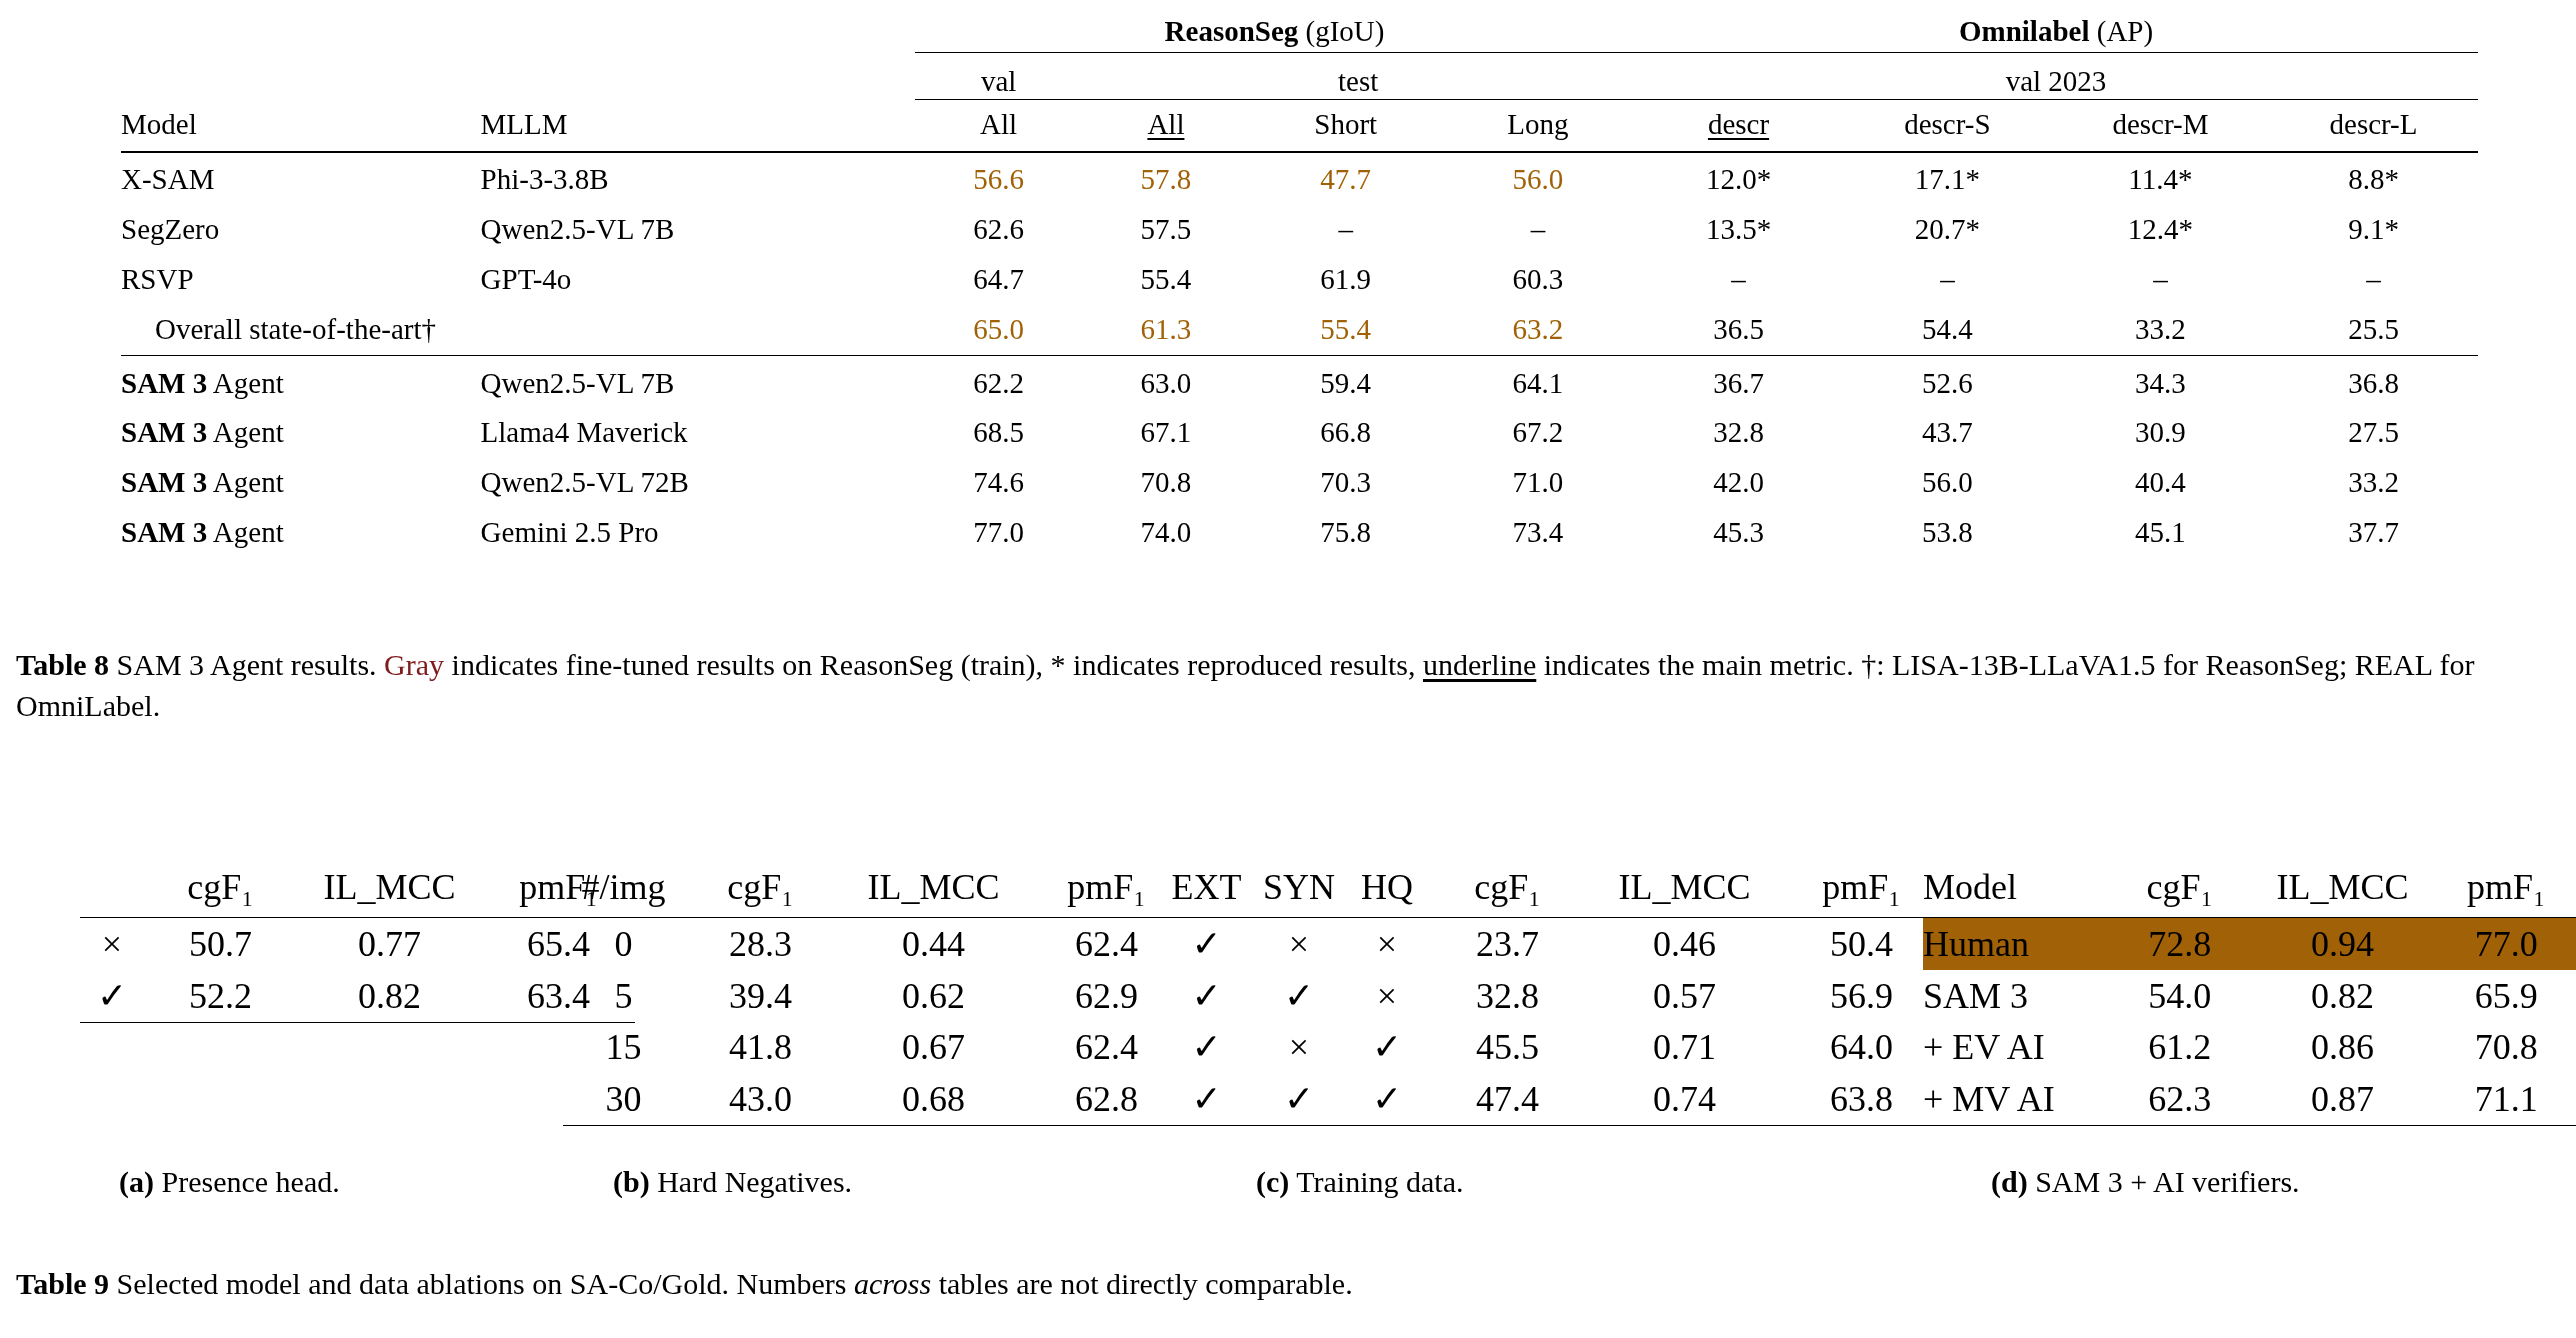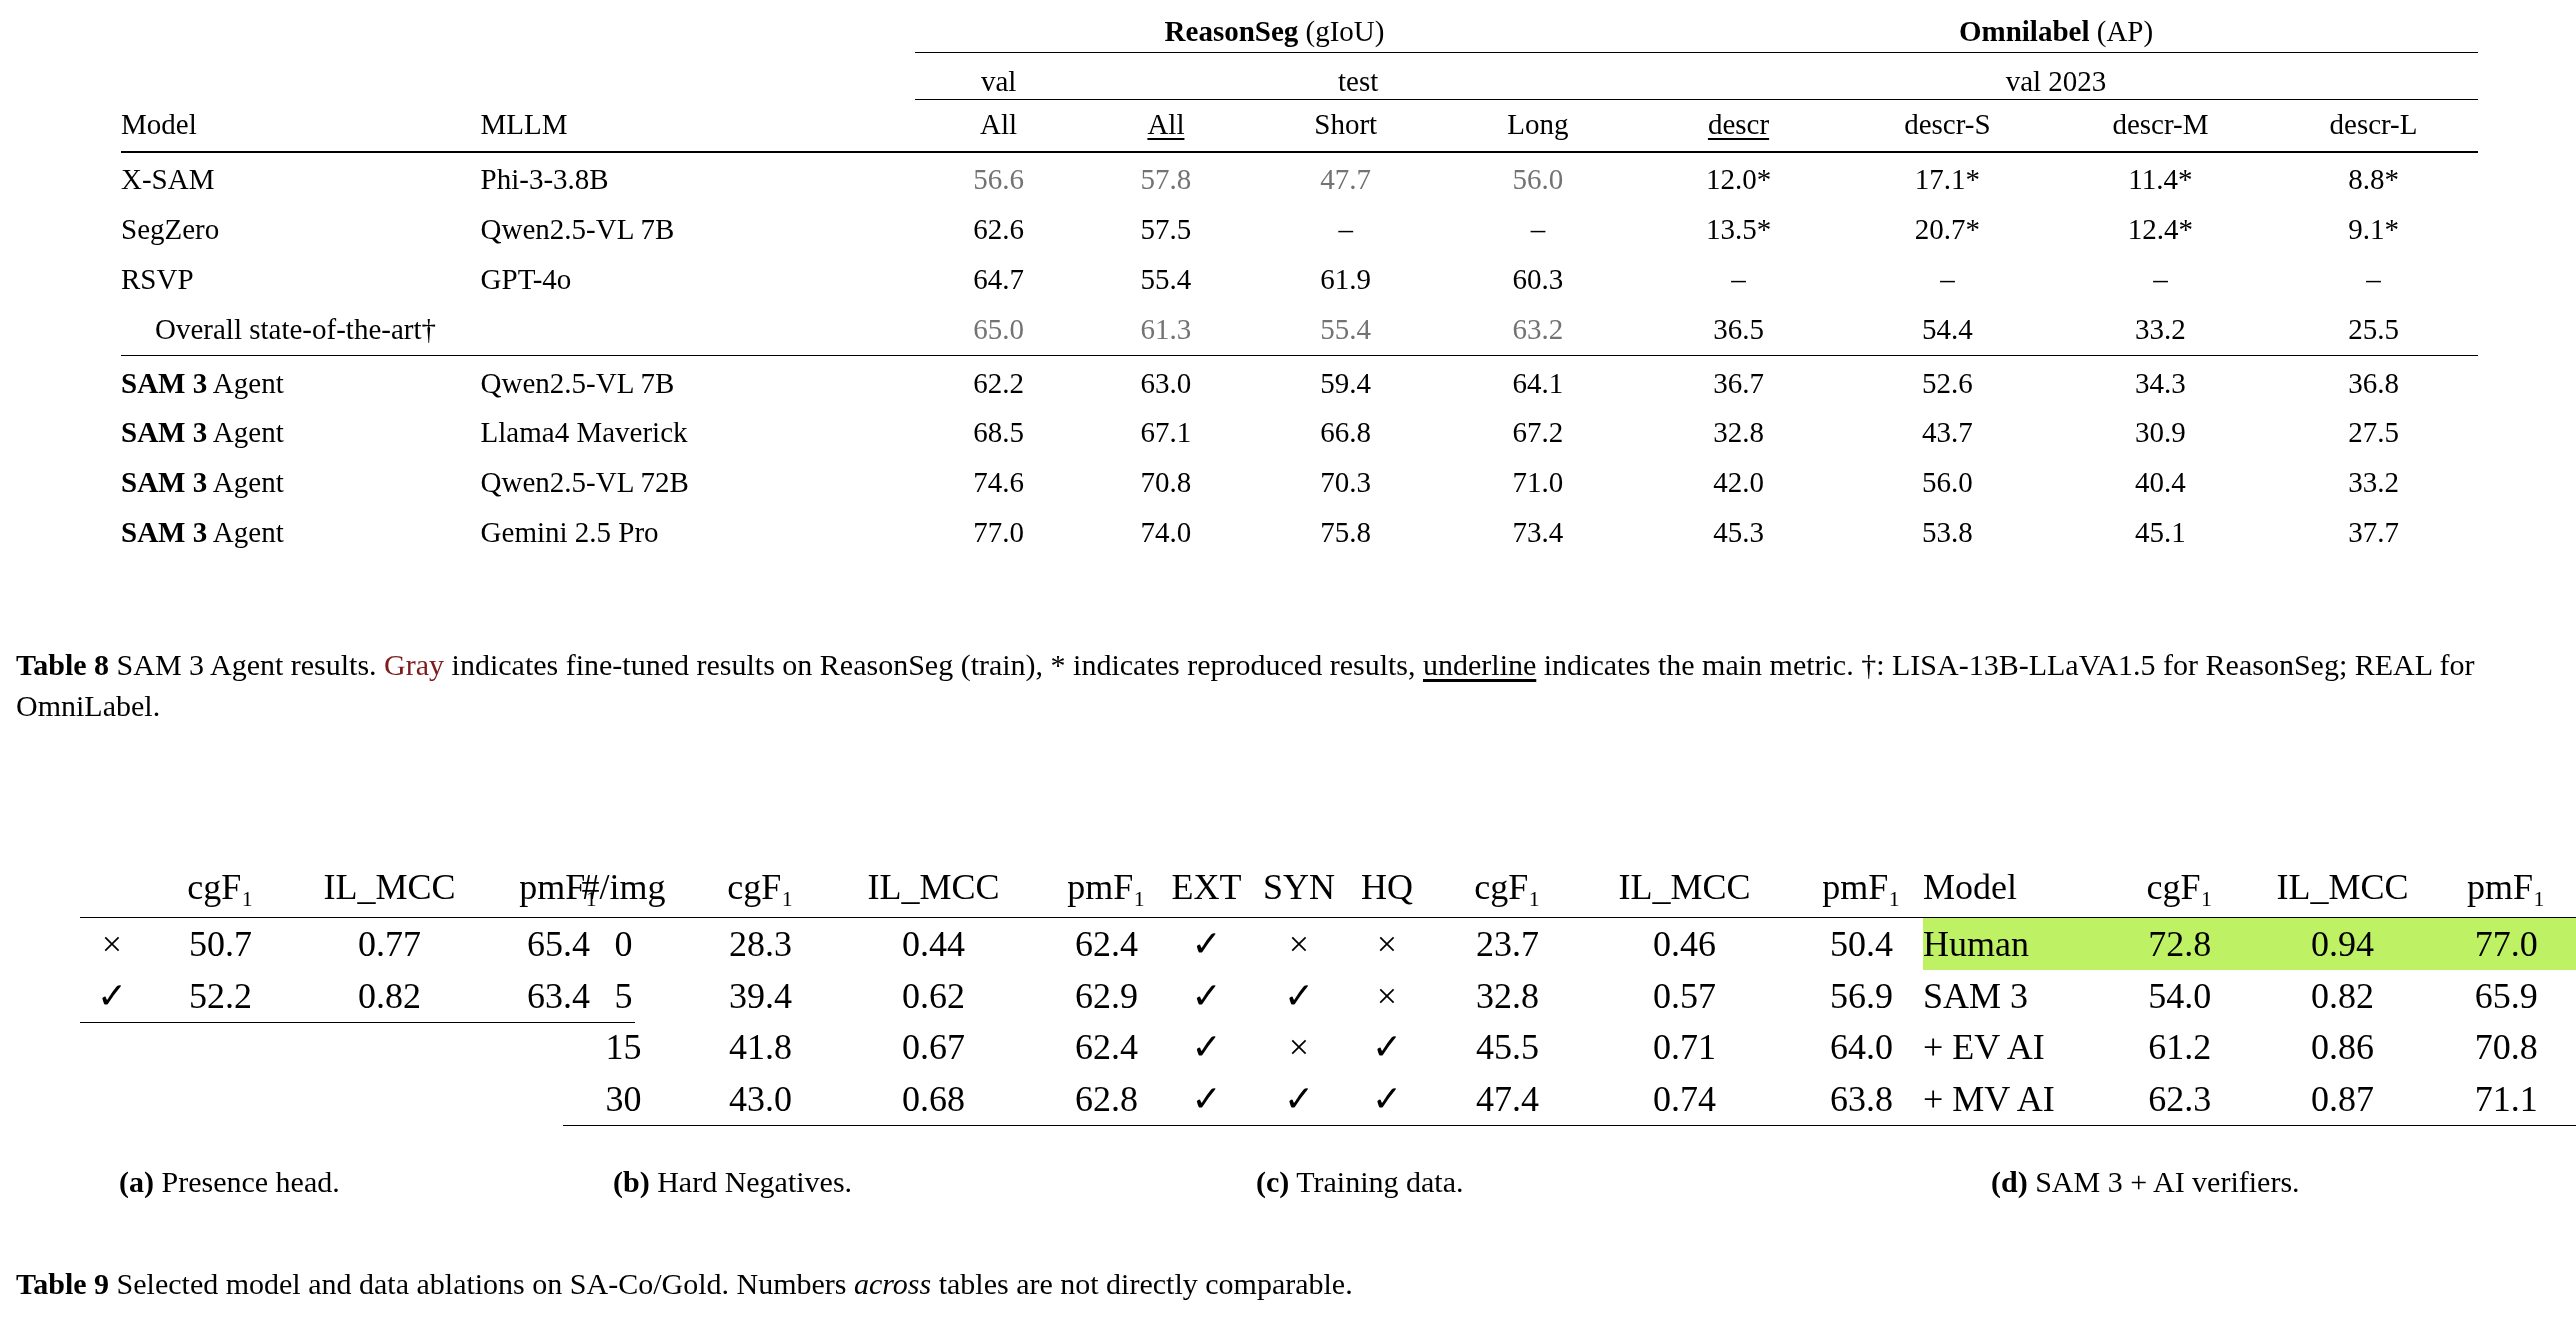--- a/index.html
+++ b/index.html
@@ -56,21 +56,21 @@
     height: 3.2px;
   }
   .t8 .lcell {
     text-align: left;
   }
   .t8 tbody tr.data td {
     padding-top: 6.4px;
     padding-bottom: 6.4px;
     height: 37px;
   }
-  .gray { color: #737373; }
+  .gray { color: #a16207; }
   .bold { font-weight: bold; }
   .uline { text-decoration: underline; text-underline-offset: 4px; }
   .indent { padding-left: 34px !important; }
 
   .caption {
     position: absolute;
     font-size: 30px;
     line-height: 1.38;
     font-family: "Liberation Serif", serif;
   }
@@ -108,21 +108,21 @@
     padding-bottom: 8px;
   }
   .sub .hline td { border-bottom: 1.4px solid #000; height: 1.6px; padding: 0; }
   .sub .bline td { border-top: 1.4px solid #000; height: 1.6px; padding: 0; }
   .subcap {
     position: absolute;
     font-size: 30px;
     top: 1165px;
   }
   .subcap b { font-weight: bold; }
-  .hl-row td { background: #bef264; }
+  .hl-row td { background: #a16207; }
   .lalign { text-align: left !important; }
 </style>
 </head>
 <body>
 
 <div class="page">
 
   <div class="t8-wrap">
     <table class="t8">
       <colgroup>

